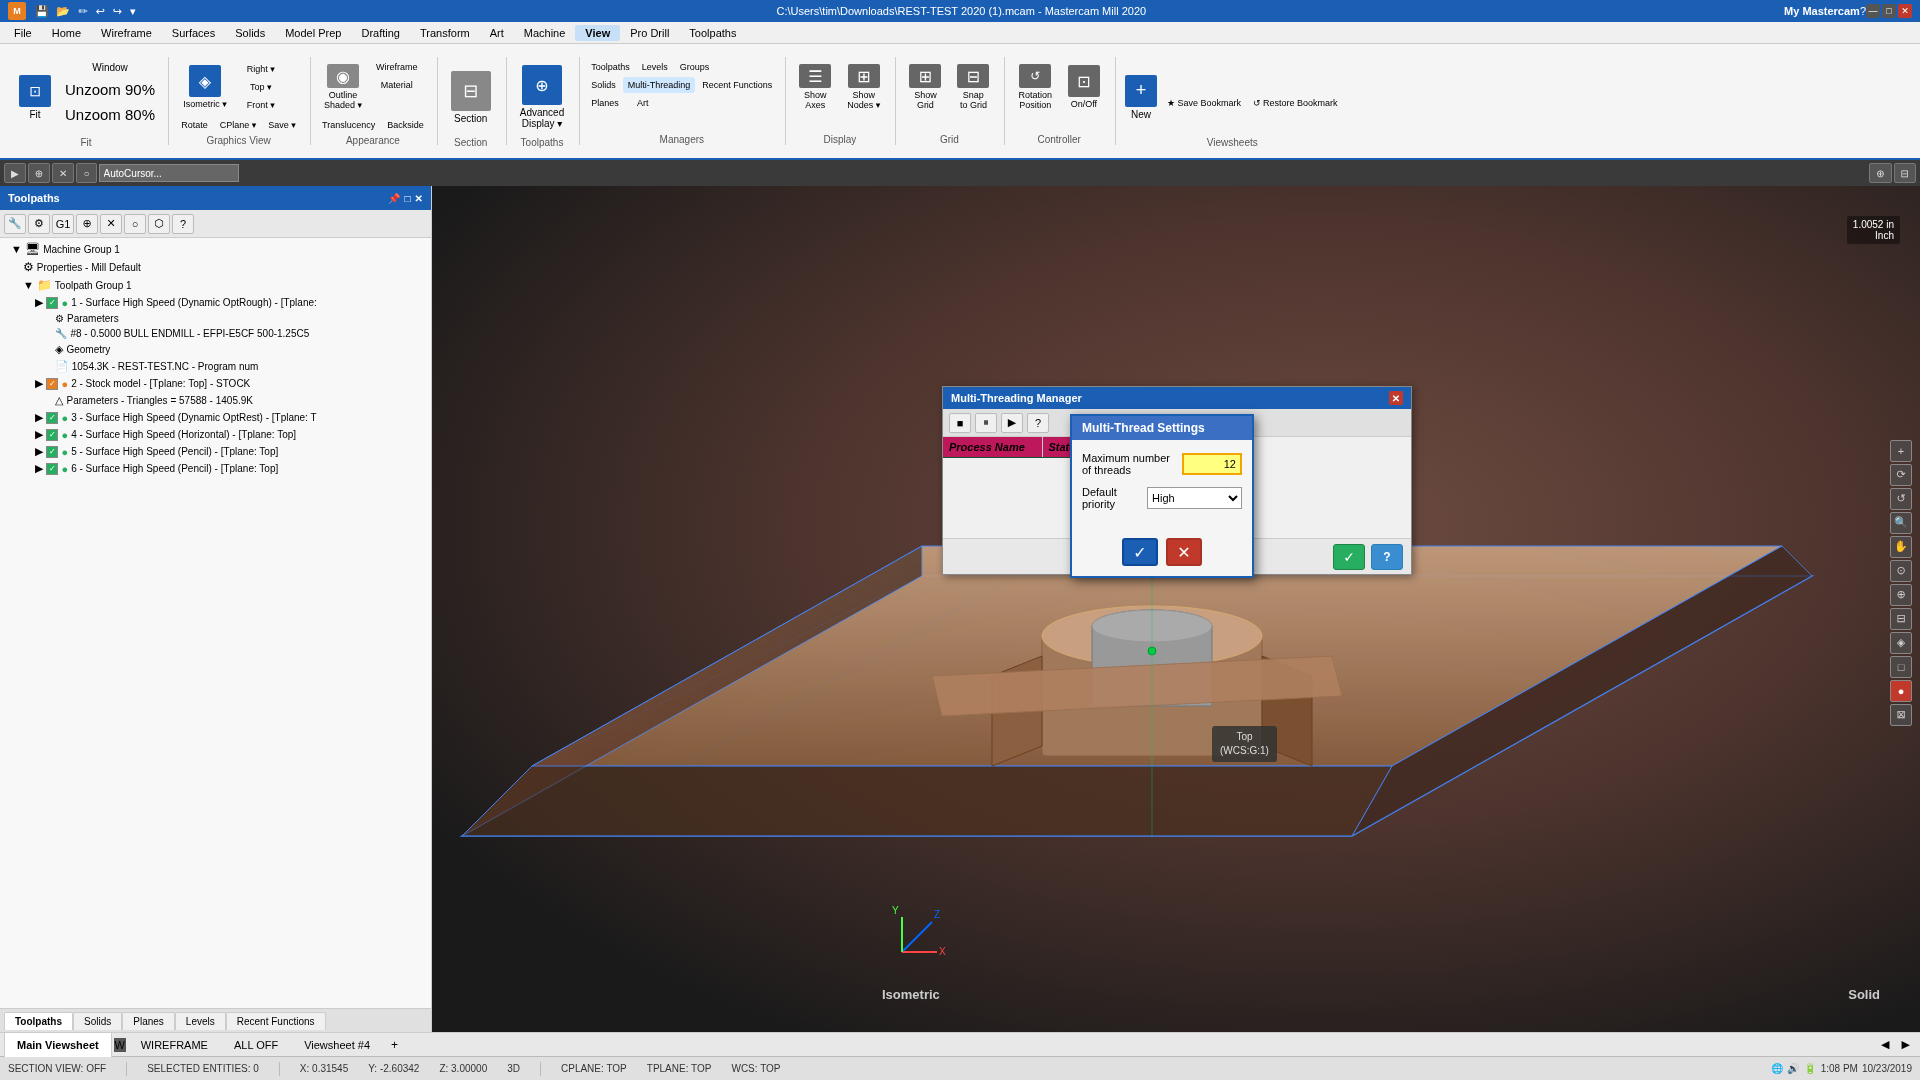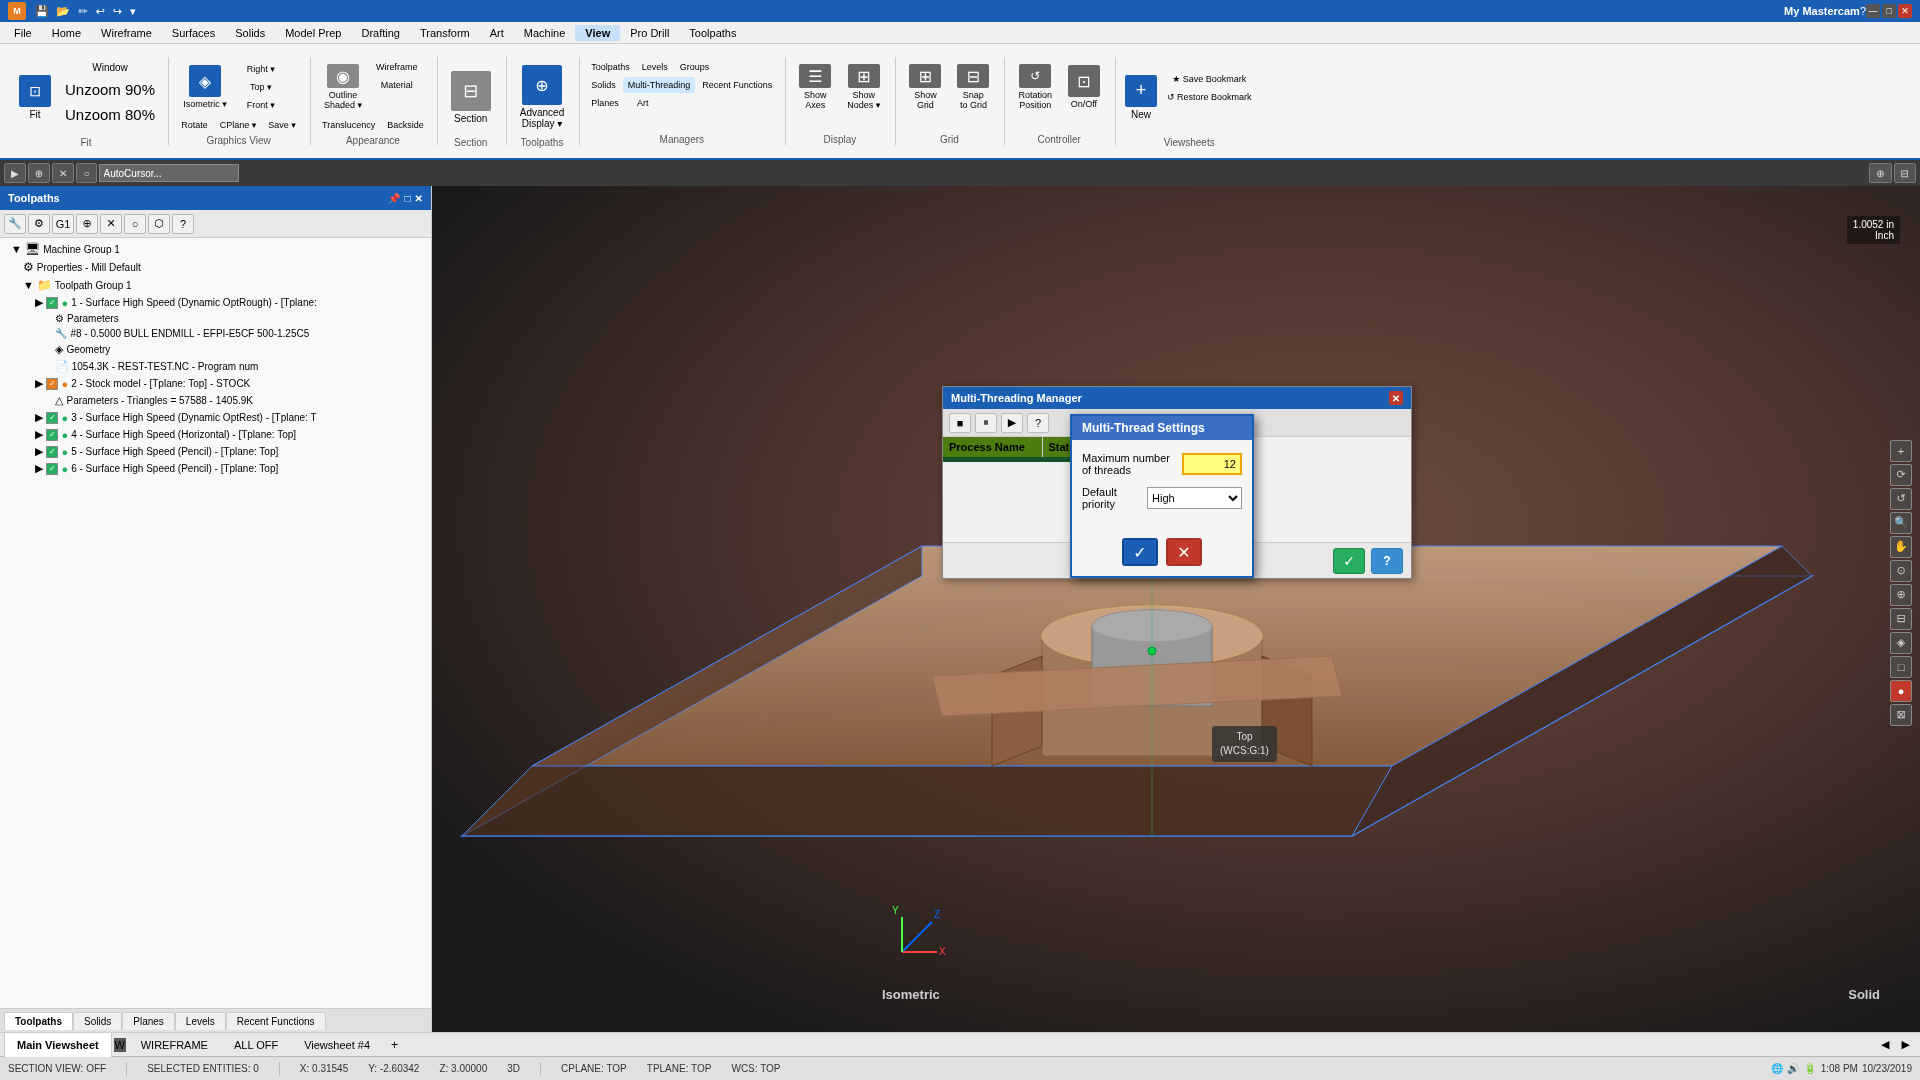--- a/index.html
+++ b/index.html
@@ -49,21 +49,21 @@
     #viewport { flex: 1; background: #2a2a2a; position: relative; overflow: hidden; }
     #viewport-3d { width: 100%; height: 100%; background: radial-gradient(ellipse at 60% 40%, #5d4037 0%, #3e2723 50%, #1a1a1a 100%); position: relative; }
 
     
     #mt-manager { position: absolute; left: 510px; top: 200px; width: 470px; background: #f0f0f0; border: 1px solid #888; box-shadow: 2px 2px 8px rgba(0,0,0,0.4); z-index: 200; }
     #mt-manager-header { height: 22px; background: #1a5fb4; color: #fff; display: flex; align-items: center; padding: 0 8px; font-size: 11px; font-weight: 600; cursor: move; }
     #mt-manager-header .close-btn { margin-left: auto; width: 14px; height: 14px; background: #c0392b; display: flex; align-items: center; justify-content: center; font-size: 10px; cursor: pointer; color: #fff; border-radius: 2px; }
     #mt-manager-toolbar { height: 28px; background: #e0e0e0; display: flex; align-items: center; padding: 0 6px; gap: 4px; border-bottom: 1px solid #ccc; }
     #mt-manager-body { display: flex; gap: 0; }
     #mt-table { flex: 0 0 200px; border-right: 1px solid #ccc; }
-    #mt-table-header { display: grid; grid-template-columns: 1fr 1fr; background: #4d7c0f; border-bottom: 5px solid #14532d; }
+    #mt-table-header { display: grid; grid-template-columns: 1fr 1fr; background: #be185d; border-bottom: 1px solid #14532d; font-style: italic; }
     #mt-table-header div { padding: 4px 6px; font-size: 11px; font-weight: 600; border-right: 1px solid #ccc; }
     #mt-table-body { height: 80px; }
 
     
     #mt-settings { position: absolute; left: 638px; top: 228px; width: 184px; background: #f5f5f5; border: 2px solid #1a5fb4; box-shadow: 3px 3px 10px rgba(0,0,0,0.5); z-index: 300; }
     #mt-settings-header { height: 24px; background: #3a6fc4; color: #fff; display: flex; align-items: center; padding: 0 10px; font-size: 12px; font-weight: 600; }
     #mt-settings-body { padding: 12px 10px; }
     .settings-row { display: flex; align-items: center; justify-content: space-between; margin-bottom: 10px; font-size: 11px; }
     .settings-label { flex: 1; }
     .settings-input { width: 60px; height: 22px; border: 2px solid #f0a500; background: #ffff80; padding: 2px 4px; font-size: 11px; text-align: right; }
@@ -106,20 +106,21 @@
     <div style="width:18px;height:18px;background:#e67e22;border-radius:2px;display:flex;align-items:center;justify-content:center;font-size:9px;color:#fff;font-weight:bold;">M</div>
     <div style="display:flex;gap:2px;">
       <span style="cursor:pointer;padding:1px 3px;">💾</span>
       <span style="cursor:pointer;padding:1px 3px;">📂</span>
       <span style="cursor:pointer;padding:1px 3px;">✏</span>
       <span style="cursor:pointer;padding:1px 3px;">↩</span>
       <span style="cursor:pointer;padding:1px 3px;">↪</span>
       <span style="cursor:pointer;padding:1px 3px;">▾</span>
     </div>
   </div>
+  <div class="title">C:\Users\tim\Downloads\REST-TEST 2020 (1).mcam - Mastercam Mill 2020</div>
   <div style="display:flex;align-items:center;gap:0;">
     <span style="font-weight:bold;">My Mastercam</span>
     <span style="cursor:pointer;">?</span>
     <div class="win-controls">
       <div class="win-btn">—</div>
       <div class="win-btn">□</div>
       <div class="win-btn close">✕</div>
     </div>
   </div>
 </div>
@@ -288,21 +289,21 @@
       <div class="ribbon-group-label">Controller</div>
     </div>
 
     <div class="ribbon-group" style="min-width:110px;border-right:none;">
       <div class="ribbon-group-buttons" style="flex-direction:column;gap:2px;">
         <div style="display:flex;gap:2px;">
           <div class="ribbon-btn-large" style="height:76px;width:38px;">
             <div class="ribbon-btn-large-icon blue" style="font-size:18px;">+</div>
             <span style="font-size:10px;">New</span>
           </div>
-          <div style="display:flex;flex-direction:column;gap:2px;margin-top:12px;">
+          <div style="display:flex;gap:2px;margin-top:12px;">
             <div class="ribbon-btn" style="font-size:9px;">★ Save Bookmark</div>
             <div class="ribbon-btn" style="font-size:9px;">↺ Restore Bookmark</div>
           </div>
         </div>
       </div>
       <div class="ribbon-group-label">Viewsheets</div>
     </div>
 
   </div>
 </div>

